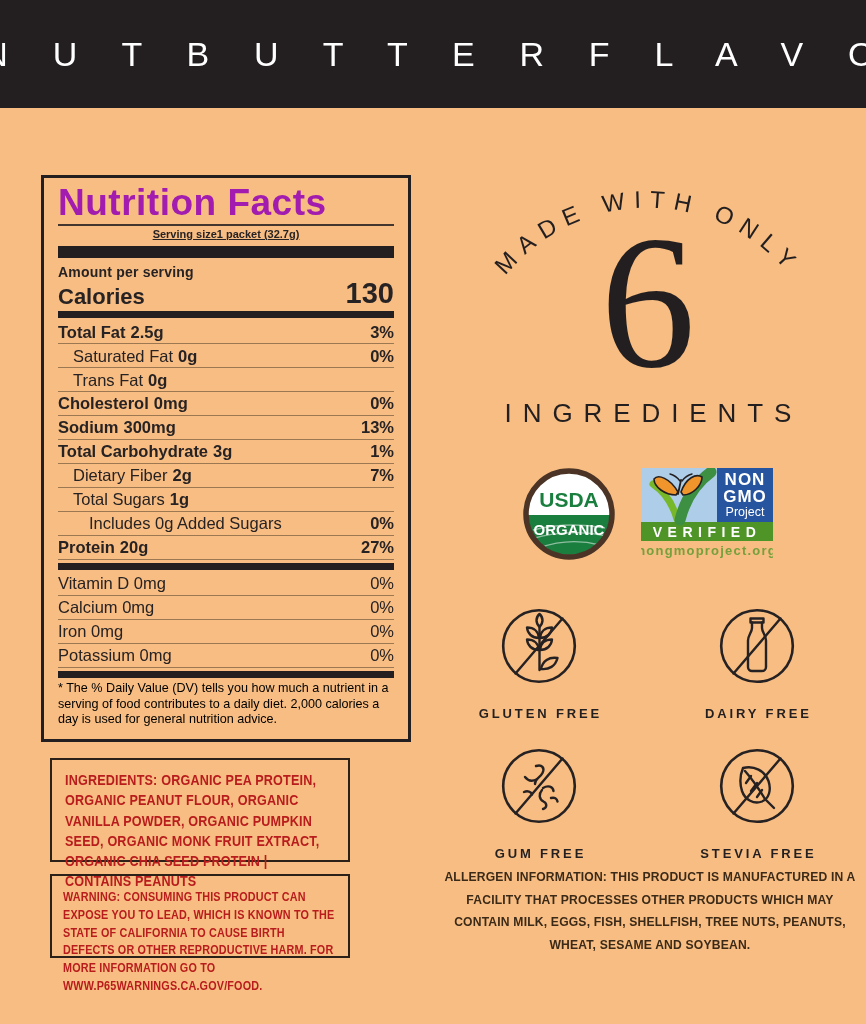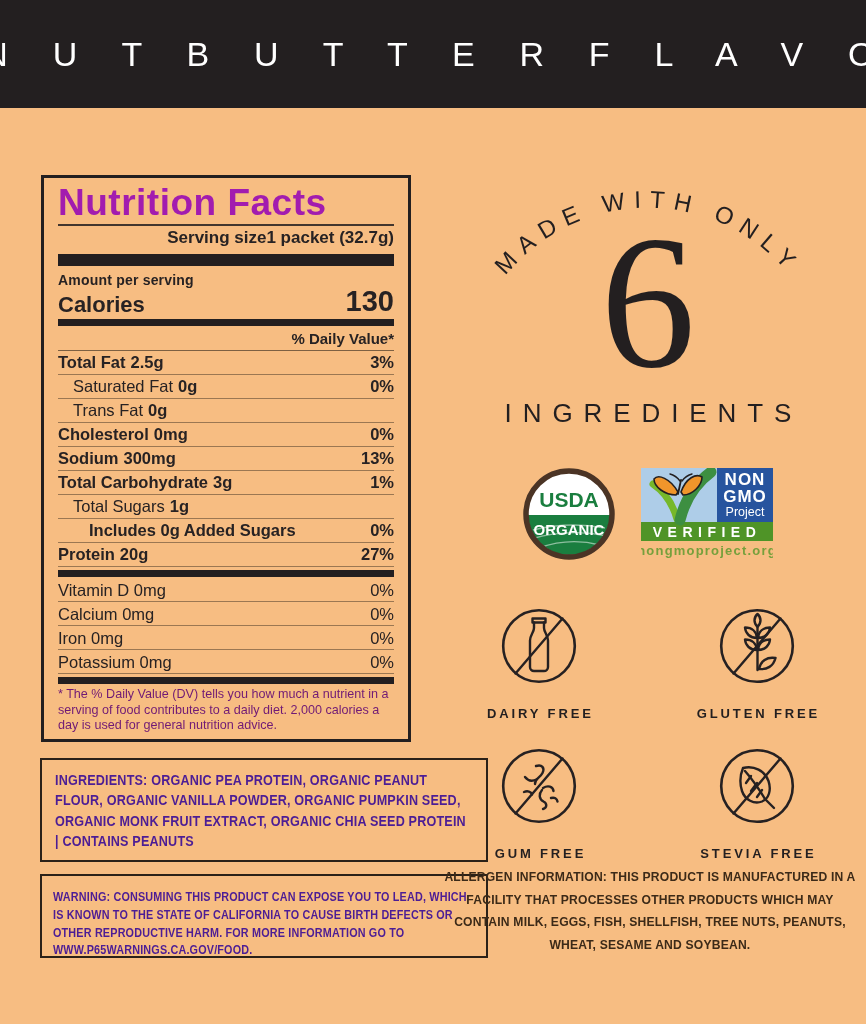--- a/index.html
+++ b/index.html
@@ -8,41 +8,41 @@
 
   
   .hdr{position:absolute;left:0;top:0;width:866px;height:108px;background:#231f20;display:flex;align-items:center;justify-content:center;}
   .hdr-title{color:#ffffff;font-size:34px;font-weight:400;letter-spacing:0.52em;text-indent:0.52em;white-space:nowrap;}
 
   
   .nf{position:absolute;left:41px;top:175px;width:370px;height:567px;border:3px solid #231f20;box-sizing:border-box;padding:7px 14px 6px;background:transparent;}
   .nf-title{font-size:37px;font-weight:700;letter-spacing:0.5px;line-height:0.98;color:#a21caf;}
   .nf-rule{height:2px;background:#231f20;opacity:.85;margin:3px 0 2px;}
   .nf-servings{font-size:17px;line-height:1.18;}
-  .nf-servingrow{display:flex;justify-content:flex-end;font-weight:700;font-size:17px;line-height:1.2;}
+  .nf-servingrow{display:flex;justify-content:center;font-weight:700;font-size:11px;line-height:1.2;text-decoration:underline;}
   .bar-xl{height:12px;background:#231f20;margin:5px 0 6px;}
   .bar-md{height:7px;background:#231f20;margin:3px 0 2px;}
   .nf-aps{font-size:14px;font-weight:700;letter-spacing:.2px;}
   .nf-calrow{display:flex;justify-content:space-between;align-items:flex-end;margin-top:-1px;}
   .nf-callabel{font-size:22px;font-weight:700;line-height:1.05;}
   .nf-calvalue{font-size:29px;font-weight:700;line-height:1;}
   .nf-dvh{text-align:right;font-size:15px;font-weight:700;padding:2px 0 3px;border-bottom:1px solid rgba(43,33,24,.6);}
   .row{display:flex;justify-content:space-between;align-items:baseline;font-size:16.5px;line-height:1.14;padding:2.1px 0;border-bottom:1px solid rgba(43,33,24,.45);}
   .row:last-child{border-bottom:none;}
   .row .nm{white-space:nowrap;}
   .row .amt{margin-left:5px;font-weight:700;}
   .row .dv{font-weight:700;}
   .row .dv.reg{font-weight:400;}
   .b{font-weight:700;}
   .ind1{padding-left:15px;}
-  .ind2{padding-left:31px;font-weight:bold;}
-  .nf-foot{margin-top:3px;font-size:12.6px;line-height:1.22;color:#701a75;}
-
-  
-  .tbox{position:absolute;left:40px;width:448px;border:2.5px solid #2b2118;box-sizing:border-box;color:#4c1d95;}
+  .ind2{padding-left:31px;}
+  .nf-foot{margin-top:3px;font-size:12.6px;line-height:1.22;color:#000000;}
+
+  
+  .tbox{position:absolute;left:50px;width:300px;border:2.5px solid #2b2118;box-sizing:border-box;color:#b91c1c;}
   .ing{top:758px;height:104px;padding:10px 13px;}
   .warn{top:874px;height:84px;padding:13px 11px;}
   .cond{font-weight:700;transform:scaleX(0.9);transform-origin:0 0;width:111%;}
   .ing-txt{font-size:14px;line-height:1.45;letter-spacing:.2px;}
   .warn-txt{font-size:12px;line-height:1.48;letter-spacing:.2px;}
 
   
   .arc-svg{position:absolute;left:428px;top:128px;}
   .arc-svg text{font-size:24px;font-weight:500;letter-spacing:8.5px;fill:#231f20;font-family:"Liberation Sans",sans-serif;}
   .six{position:absolute;left:428px;top:222px;width:440px;text-align:center;font-family:"Liberation Serif",serif;font-size:190px;line-height:0.85;font-weight:400;color:#231f20;}
@@ -76,21 +76,20 @@
       <span>Serving size</span>
       <span>1 packet (32.7g)</span>
     </div>
     <div class="bar-xl"></div>
     <div class="nf-aps">Amount per serving</div>
     <div class="nf-calrow">
       <span class="nf-callabel">Calories</span>
       <span class="nf-calvalue">130</span>
     </div>
     <div class="bar-md"></div>
-    <div class="nf-dvh">% Daily Value*</div>
 
     <div class="row">
       <span class="nm"><span class="b">Total Fat</span><span class="amt">2.5g</span></span>
       <span class="dv">3%</span>
     </div>
     <div class="row">
       <span class="nm ind1"><span>Saturated Fat</span><span class="amt">0g</span></span>
       <span class="dv">0%</span>
     </div>
     <div class="row">
@@ -101,20 +100,24 @@
       <span class="nm"><span class="b">Cholesterol</span><span class="amt">0mg</span></span>
       <span class="dv">0%</span>
     </div>
     <div class="row">
       <span class="nm"><span class="b">Sodium</span><span class="amt">300mg</span></span>
       <span class="dv">13%</span>
     </div>
     <div class="row">
       <span class="nm"><span class="b">Total Carbohydrate</span><span class="amt">3g</span></span>
       <span class="dv">1%</span>
+    </div>
+    <div class="row">
+      <span class="nm ind1"><span>Dietary Fiber</span><span class="amt">2g</span></span>
+      <span class="dv">7%</span>
     </div>
     <div class="row">
       <span class="nm ind1"><span>Total Sugars</span><span class="amt">1g</span></span>
       <span class="dv"></span>
     </div>
     <div class="row">
       <span class="nm ind2"><span>Includes 0g Added Sugars</span></span>
       <span class="dv">0%</span>
     </div>
     <div class="row">
@@ -202,40 +205,40 @@
       <text x="104" y="48" text-anchor="middle" font-size="12.5" font-weight="400" fill="#ffffff">Project</text>
       <text x="66" y="68.5" text-anchor="middle" font-size="14" font-weight="700" fill="#ffffff" letter-spacing="5.5">VERIFIED</text>
       <text x="66" y="87" text-anchor="middle" font-size="13" font-weight="700" fill="#76a03c" letter-spacing="1.2">nongmoproject.org</text>
     </svg>
   </div>
 
   <div class="freegrid fg1">
     <div class="fcell">
       <svg width="80" height="80" viewBox="0 0 80 80" fill="none" stroke="#262122" stroke-width="2.4" stroke-linecap="round" stroke-linejoin="round">
         <circle cx="40" cy="40" r="35.8" stroke-width="2.6"></circle>
-        <path d="M 33.5 12.5 H 46.5 V 16.5 H 33.5 Z"></path>
-        <path d="M 35 16.5 V 22 C 35 26 31 29.5 31 34.5 L 31 61 C 31 63.2 32.8 65 35 65 L 45 65 C 47.2 65 49 63.2 49 61 L 49 34.5 C 49 29.5 45 26 45 22 L 45 16.5"></path>
-        <path d="M 63.5 12.5 L 16.5 67.5"></path>
-      </svg>
-      <div class="flabel">DAIRY FREE</div>
-    </div>
-    <div class="fcell">
-      <svg width="80" height="80" viewBox="0 0 80 80" fill="none" stroke="#262122" stroke-width="2.4" stroke-linecap="round" stroke-linejoin="round">
-        <circle cx="40" cy="40" r="35.8" stroke-width="2.6"></circle>
         <path d="M 40.5 20 L 40.5 64"></path>
         <path d="M 40.5 21 C 36.5 17 36.5 11.5 40.5 8 C 44.5 11.5 44.5 17 40.5 21 Z"></path>
         <path d="M 40 32 C 33 32 28.5 27.5 28 21.5 C 35 21.5 39.5 25.5 40 32 Z"></path>
         <path d="M 41 32 C 48 32 52.5 27.5 53 21.5 C 46 21.5 41.5 25.5 41 32 Z"></path>
         <path d="M 40 44 C 33 44 28.5 39.5 28 33.5 C 35 33.5 39.5 37.5 40 44 Z"></path>
         <path d="M 41 44 C 48 44 52.5 39.5 53 33.5 C 46 33.5 41.5 37.5 41 44 Z"></path>
         <path d="M 42 63 C 50 64 56.5 60 58.5 52 C 50 50.5 43.5 55 42 63 Z"></path>
         <path d="M 63.5 12.5 L 16.5 67.5"></path>
       </svg>
       <div class="flabel">GLUTEN FREE</div>
     </div>
+    <div class="fcell">
+      <svg width="80" height="80" viewBox="0 0 80 80" fill="none" stroke="#262122" stroke-width="2.4" stroke-linecap="round" stroke-linejoin="round">
+        <circle cx="40" cy="40" r="35.8" stroke-width="2.6"></circle>
+        <path d="M 33.5 12.5 H 46.5 V 16.5 H 33.5 Z"></path>
+        <path d="M 35 16.5 V 22 C 35 26 31 29.5 31 34.5 L 31 61 C 31 63.2 32.8 65 35 65 L 45 65 C 47.2 65 49 63.2 49 61 L 49 34.5 C 49 29.5 45 26 45 22 L 45 16.5"></path>
+        <path d="M 63.5 12.5 L 16.5 67.5"></path>
+      </svg>
+      <div class="flabel">DAIRY FREE</div>
+    </div>
   </div>
 
   <div class="freegrid fg2">
     <div class="fcell">
       <svg width="80" height="80" viewBox="0 0 80 80" fill="none" stroke="#262122" stroke-width="2.4" stroke-linecap="round" stroke-linejoin="round">
         <circle cx="40" cy="40" r="35.8" stroke-width="2.6"></circle>
         <path d="M 37 20 C 43 18 46 22 43.5 27 C 41 32 35.5 32.5 36 38"></path>
         <path d="M 26 31 C 29 35 33 35.5 37.5 33.5"></path>
         <path d="M 44 42 C 49 39 54 40.5 54.5 45"></path>
         <path d="M 43 44 C 39.5 48 40 53 44.5 55.5 C 48.5 57.5 48 62 44 63"></path>

